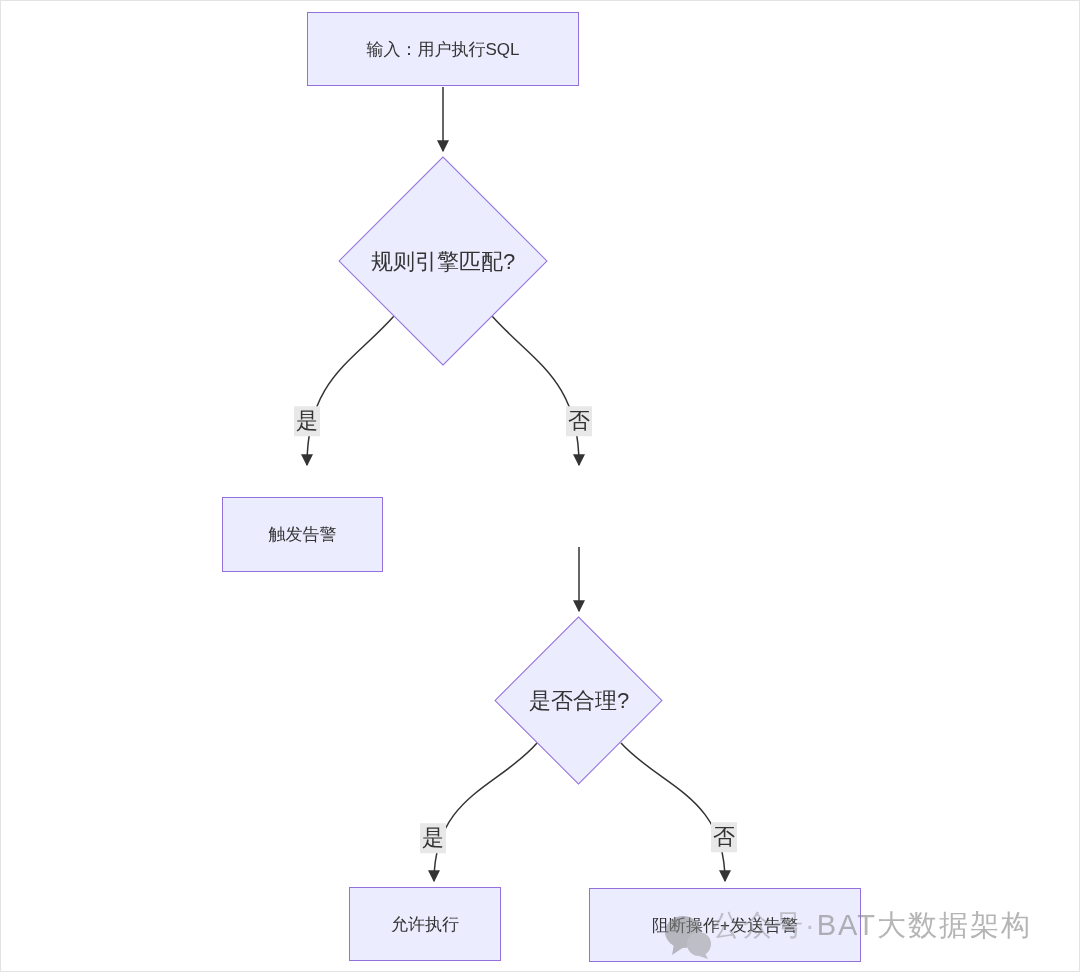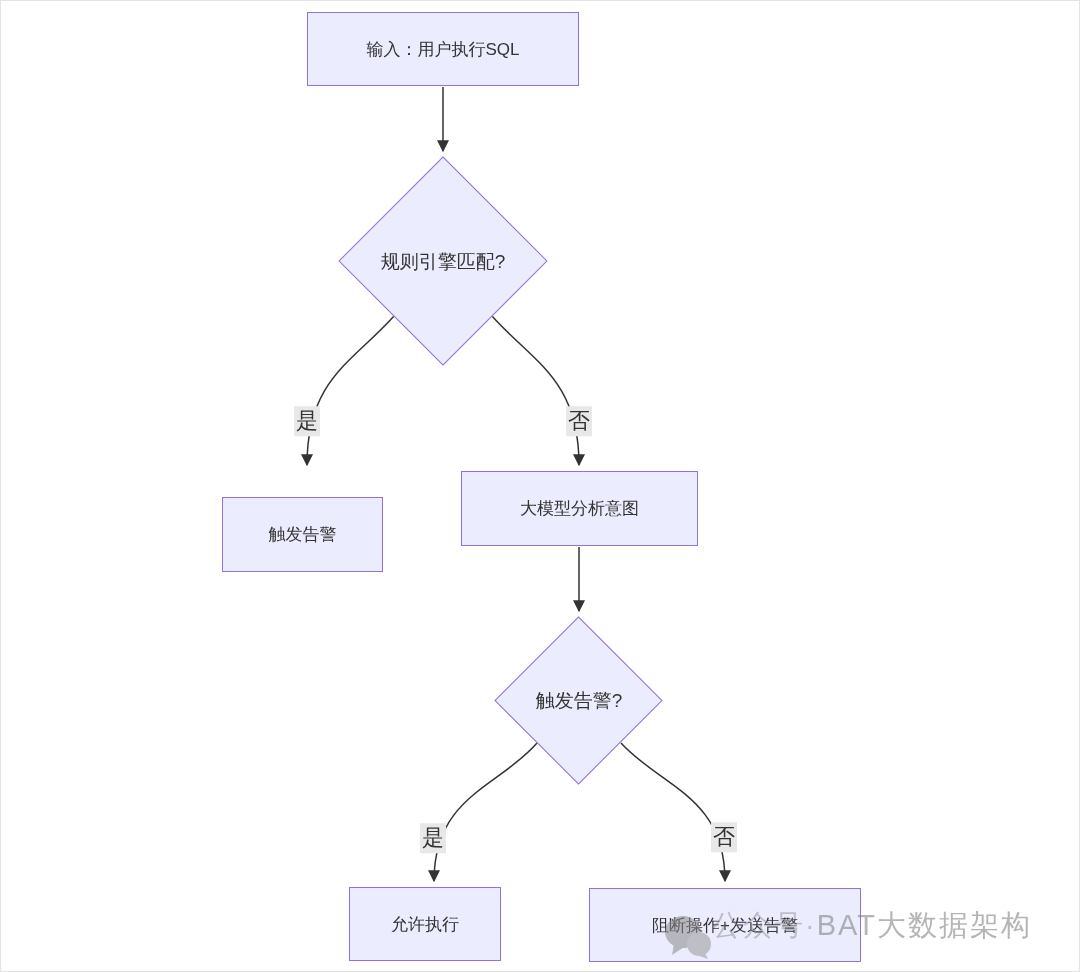--- a/index.html
+++ b/index.html
@@ -13,21 +13,21 @@
     position:absolute;background:#ECECFF;border:1.5px solid #9370DB;
     display:flex;align-items:center;justify-content:center;
     font-size:17px;color:#333;z-index:2;box-sizing:border-box;text-align:center;
   }
   .diamond{
     position:absolute;background:#ECECFF;border:1.5px solid #9370DB;
     transform:rotate(45deg);z-index:2;box-sizing:border-box;
   }
   .diamond-label{
     position:absolute;transform:translate(-50%,-50%);
-    font-size:19px;color:#333;white-space:nowrap;z-index:3;
+    font-size:22px;color:#333;white-space:nowrap;z-index:3;
   }
   .edge-label{
     position:absolute;transform:translate(-50%,-50%);
     background:#e8e8e8;color:#333;font-size:22px;line-height:1.25;
     padding:1px 2px;z-index:3;white-space:nowrap;
   }
   .watermark{
     position:absolute;left:663px;top:898px;display:flex;align-items:flex-start;
     z-index:5;pointer-events:none;white-space:nowrap;
   }
@@ -60,37 +60,34 @@
   </svg>
 
   <div class="node" style="left:306px;top:11px;width:272px;height:74px;">
     <span>输入：用户执行SQL</span>
   </div>
 
   <div class="node" style="left:221px;top:470px;width:161px;height:75px;margin-top:26px;">
     <span>触发告警</span>
   </div>
 
-  <div class="node" style="left:460px;top:470px;width:237px;height:75px;">
-    <span>大模型分析意图</span>
-  </div>
 
   <div class="node" style="left:348px;top:886px;width:152px;height:74px;">
     <span>允许执行</span>
   </div>
 
   <div class="node" style="left:588px;top:887px;width:272px;height:74px;text-align:center;">
     <span>阻断操作+发送告警</span>
   </div>
 
   <div class="diamond" style="left:368px;top:186px;width:148px;height:148px;"></div>
   <div class="diamond-label" style="left:442px;top:261px;">规则引擎匹配?</div>
 
   <div class="diamond" style="left:518px;top:640px;width:119px;height:119px;"></div>
-  <div class="diamond-label" style="left:578px;top:700px;">触发告警?</div>
+  <div class="diamond-label" style="left:578px;top:700px;">是否合理?</div>
 
   <div class="edge-label" style="left:306px;top:420px;">是</div>
   <div class="edge-label" style="left:578px;top:420px;">否</div>
   <div class="edge-label" style="left:432px;top:837px;">是</div>
   <div class="edge-label" style="left:723px;top:836px;">否</div>
 
   <div class="watermark">
     <svg class="wm-icon" width="48" height="44" viewBox="0 0 48 44">
       <ellipse cx="19" cy="17" rx="18" ry="16" fill="#8a8a8a"></ellipse>
       <path d="M10 29 L8 40 L20 32 Z" fill="#8a8a8a"></path>

